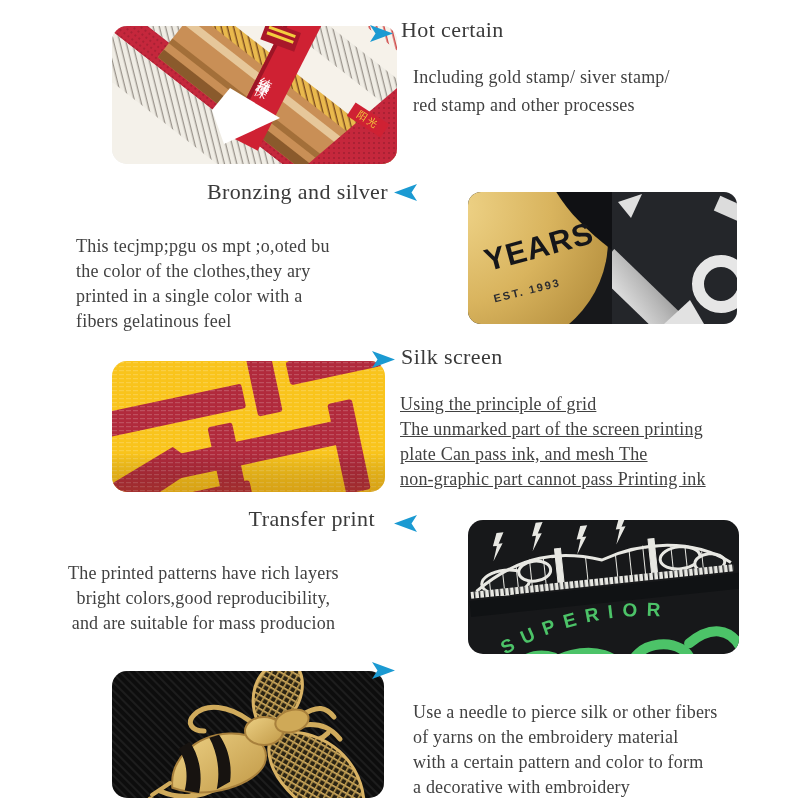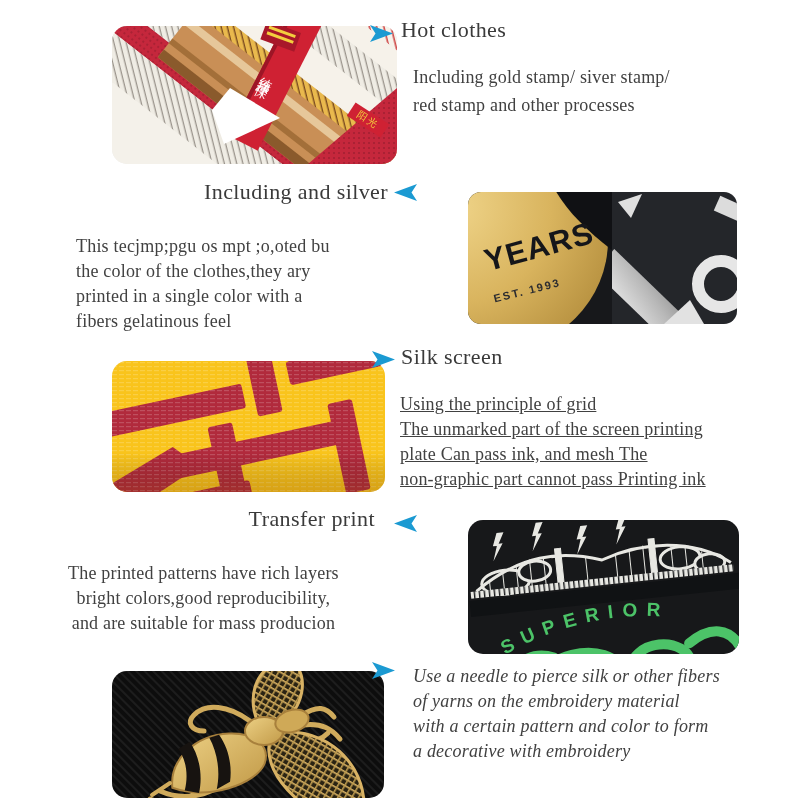--- a/index.html
+++ b/index.html
@@ -28,21 +28,21 @@
   #arrow-2{left:394px;top:183px;}
   #desc-2{left:64px;top:222px;}
   #arrow-3{left:372px;top:350px;}
   #title-3{left:401px;top:344px;text-align:center;}
   #desc-3{left:388px;top:380px;text-decoration:underline;}
   #title-4{left:64px;top:506px;width:311px;}
   #arrow-4{left:394px;top:514px;}
   #desc-4{left:56px;top:549px;text-align:center;}
   #arrow-5{left:372px;top:661px;}
   #title-5{left:401px;top:652px;}
-  #desc-5{left:401px;top:652px;font-style:italic;}
+  #desc-5{left:401px;top:688px;}
   
   .banner-text{
     position:absolute;left:172px;top:-6px;height:120px;width:22px;
     transform:rotate(27deg);transform-origin:top center;
     writing-mode:vertical-rl;color:#fff;font-size:13px;letter-spacing:3px;
     text-align:center;
   }
   .tag-text{
     position:absolute;left:236px;top:86px;width:40px;height:16px;
     transform:rotate(33deg);background:#cf2133;color:#f3cf3e;
@@ -113,25 +113,25 @@
       </g>
     </svg>
     <div class="banner-text">纯净环保</div>
     <div class="tag-text">阳光</div>
   </figure>
   <span class="arrow" id="arrow-1">
     <svg width="23" height="19" viewBox="0 0 23 19">
         <polygon points="0,1 23,9.5 0,18 5.5,9.5" fill="#1b9ad2"></polygon>
       </svg>
   </span>
-  <h2 class="title" id="title-1">Hot clothes</h2>
+  <h2 class="title" id="title-1">Hot certain</h2>
   <p class="desc" id="desc-1">Including gold stamp/ siver stamp/
 red stamp and other processes</p>
 
-  <h2 class="title title-right" id="title-2">Including and silver</h2>
+  <h2 class="title title-right" id="title-2">Bronzing and silver</h2>
   <span class="arrow" id="arrow-2">
     <svg width="23" height="19" viewBox="0 0 23 19">
         <polygon points="23,1 0,9.5 23,18 17.5,9.5" fill="#1b9ad2"></polygon>
       </svg>
   </span>
   <p class="desc" id="desc-2">This tecjmp;pgu os mpt ;o,oted bu
 the color of the clothes,they ary
 printed in a single color with a
 fibers gelatinous feel</p>
   <figure class="img" id="img-bronze">

